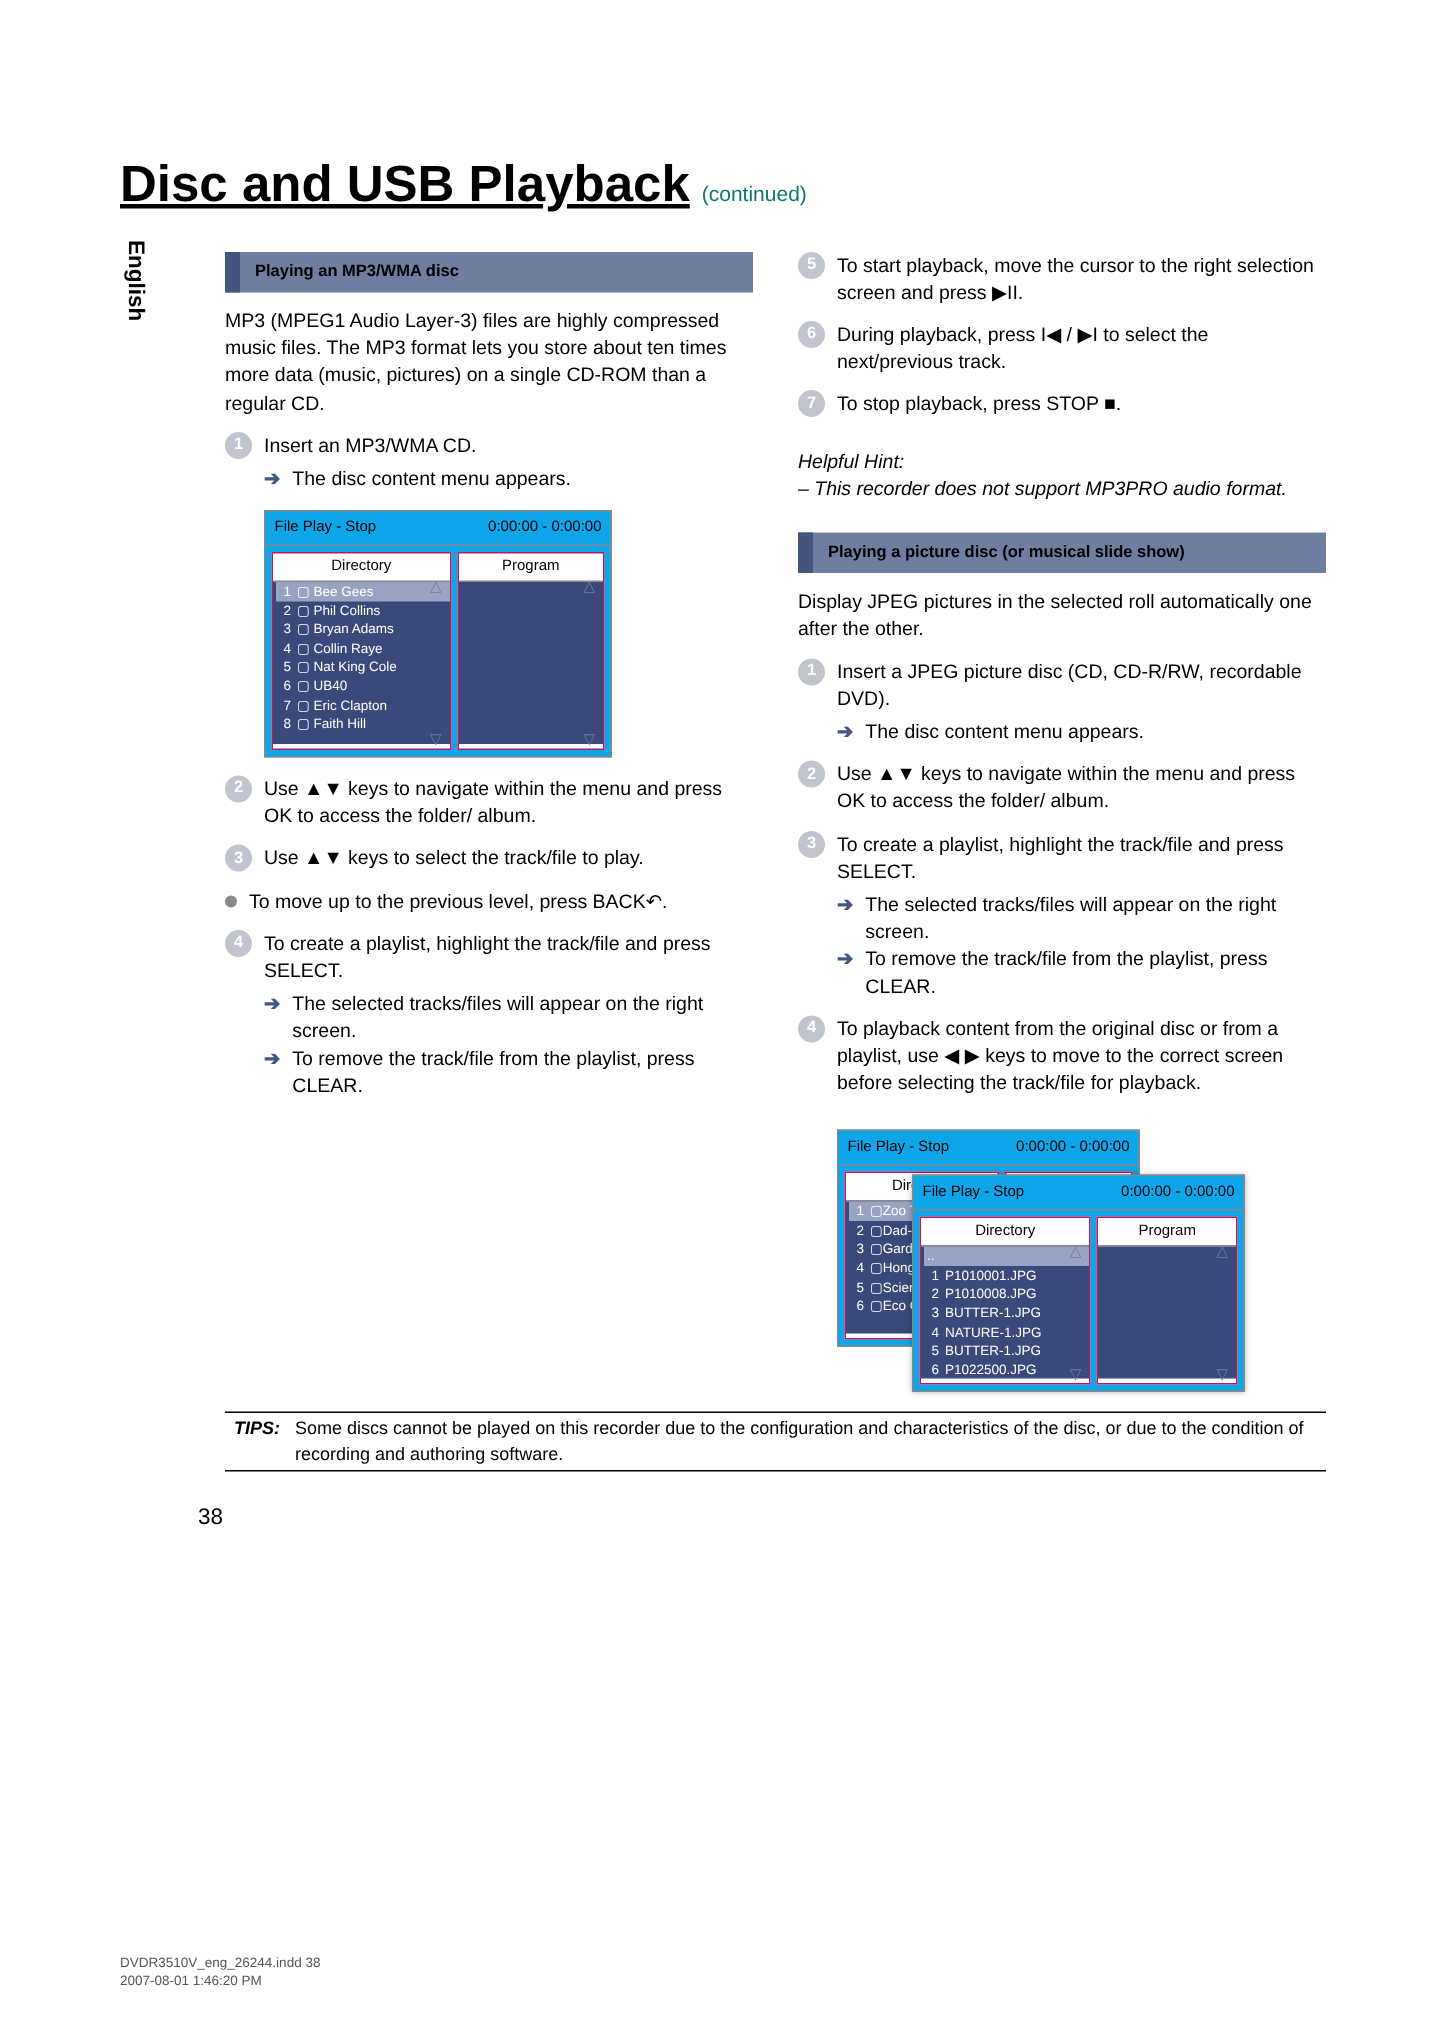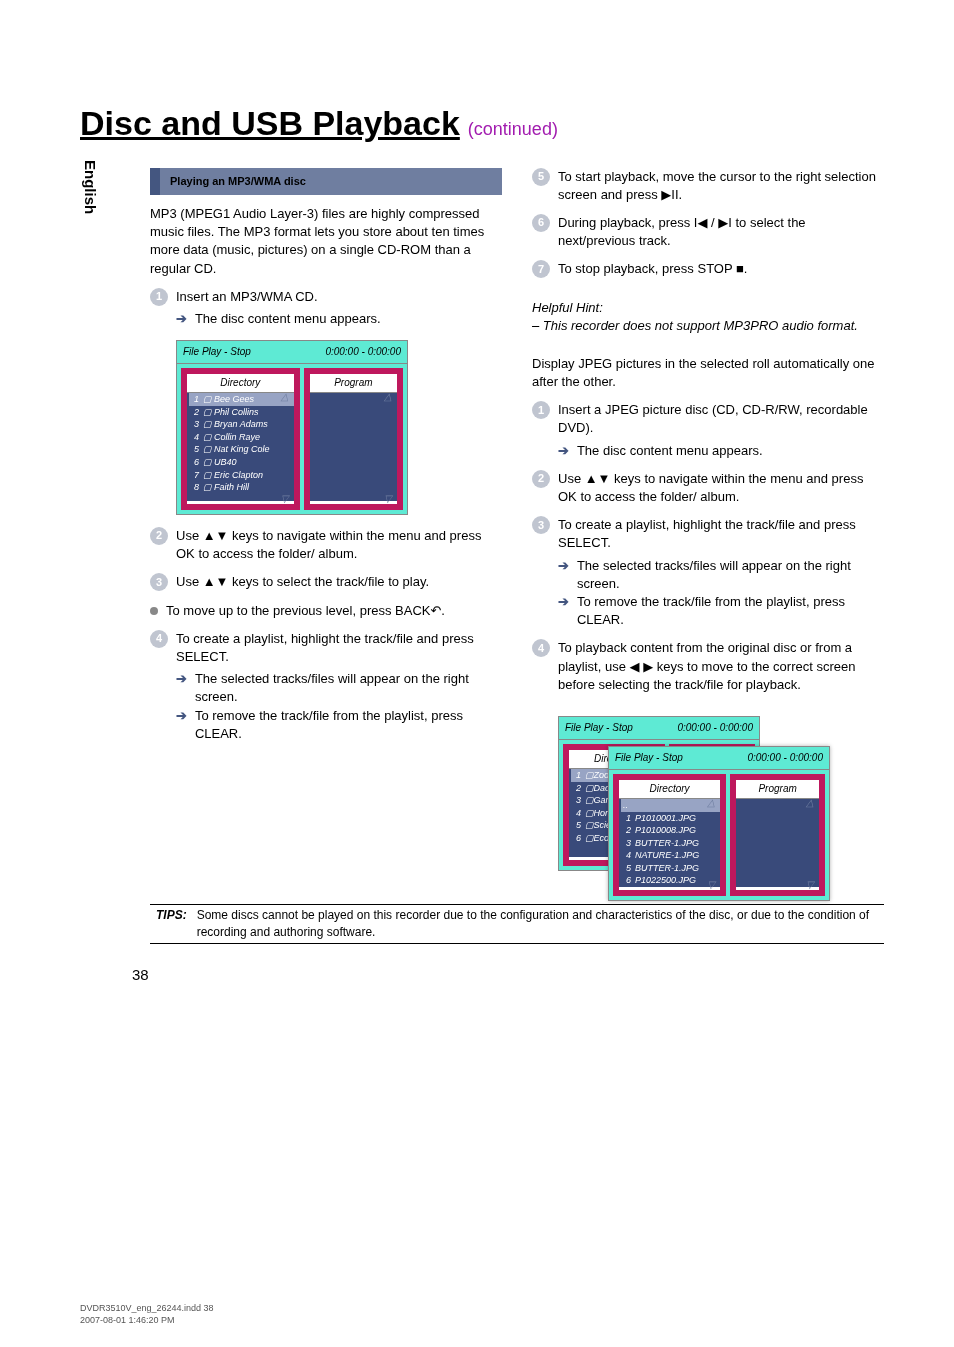--- a/index.html
+++ b/index.html
@@ -39,22 +39,22 @@
   .col {
     width: 48%;
   }
   h1 {
     font-size: 34px;
     font-weight: bold;
     margin: 0;
     text-decoration: underline;
   }
   .cont {
-    font-size: 18px;
-    color: #a21caf;
+    font-size: 14px;
+    color: #0f766e;
   }
   .section-head {
     background: #6f7ea0;
     color: #000000;
     font-weight: bold;
     padding: 6px 10px;
     border-left: 10px solid #445680;
     font-size: 11px;
     margin: 10px 0;
   }
@@ -125,38 +125,37 @@
     justify-content: space-between;
     font-size: 9px;
     color: #555;
     flex-direction: column;
   }
 
   
   .osd {
     width: 230px;
     border: 1px solid #888;
-    background: #5eead4;
+    background: #0ea5e9;
     font-size: 10px;
     margin: 12px 0;
-    font-style: italic;
   }
   .osd-header {
     padding: 4px 6px;
     border-bottom: 1px solid #888;
     display: flex;
     justify-content: space-between;
   }
   .osd-body {
     display: flex;
     padding: 4px;
     gap: 4px;
   }
   .osd-pane {
-    border: 6px solid #be185d;
+    border: 1px solid #be185d;
     height: 130px;
     position: relative;
   }
   .osd-pane.left { width: 55%; background:#fff; }
   .osd-pane.right { width: 45%; background:#fff; }
   .osd-pane .label {
     padding: 2px 4px;
     font-size: 10px;
     border-bottom: 1px solid #888;
     text-align: center;
@@ -302,20 +301,21 @@
       <div class="step-line">
         <span class="num-circle">7</span>
         <span>To stop playback, press STOP ■.</span>
       </div>
 
       <div class="hint">
         <span>Helpful Hint:</span><br>
         <span>–  This recorder does not support MP3PRO audio format.</span>
       </div>
 
+      <div class="section-head">Playing a picture disc (or musical slide show)</div>
       <p>Display JPEG pictures in the selected roll automatically one after the other.</p>
 
       <div class="step-line">
         <span class="num-circle">1</span>
         <span>Insert a JPEG picture disc (CD, CD-R/RW, recordable DVD).</span>
       </div>
       <div class="arrow-line">
         <span class="arrow">➔</span>
         <span>The disc content menu appears.</span>
       </div>

